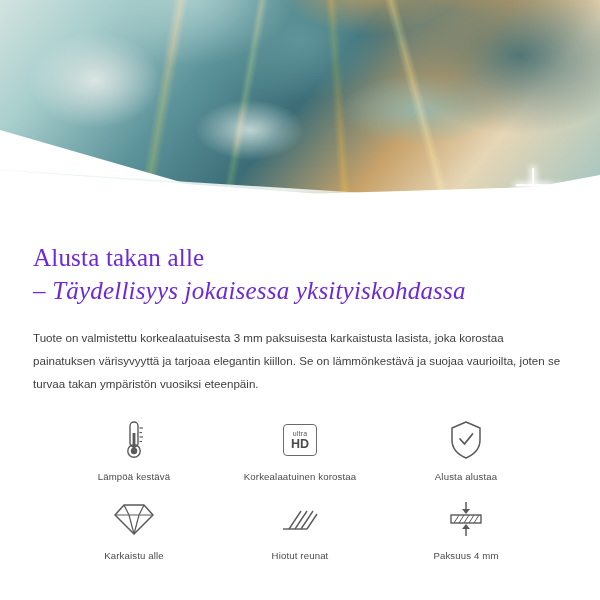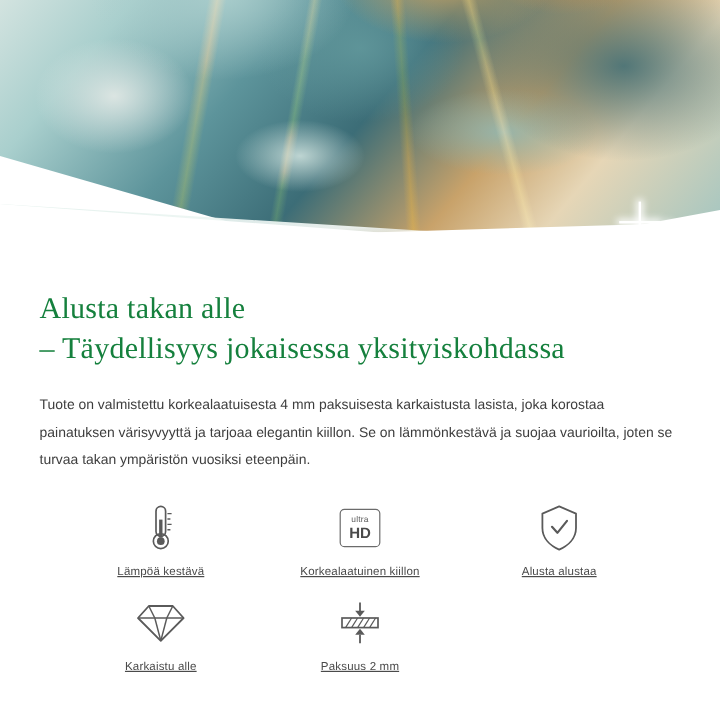--- a/index.html
+++ b/index.html
@@ -94,24 +94,24 @@
   .sparkle.s2::after { height: 22px; }
 
   
   .content { padding: 0 33px; }
   .headline {
     margin: 16px 0 0 0;
     font-family: "Liberation Serif", serif;
     font-size: 25px;
     font-weight: 400;
     line-height: 1.33;
-    color: #15803d;
+    color: #6d28d9;
     letter-spacing: 0.2px;
   }
-  .headline .line2 { display: block; }
+  .headline .line2 { display: block; font-style: italic; }
   .body-copy {
     margin: 18px 0 0 0;
     font-size: 11.6px;
     line-height: 2.0;
     color: #3d3d3d;
     max-width: 545px;
   }
 
   
   .features {
@@ -133,21 +133,20 @@
     align-items: center;
     justify-content: center;
     color: #5a5a5a;
   }
   .feature-label {
     margin-top: 8px;
     font-size: 9.6px;
     color: #4a4a4a;
     text-align: center;
     letter-spacing: 0.15px;
-    text-decoration: underline;
   }
   .hd-badge {
     width: 34px; height: 32px;
     border: 1.4px solid #6b6b6b;
     border-radius: 4px;
     display: flex;
     flex-direction: column;
     align-items: center;
     justify-content: center;
     line-height: 1;
@@ -170,21 +169,21 @@
     <div class="sparkle s1"></div>
     <div class="sparkle s2"></div>
   </div>
 
   <div class="content">
     <h1 class="headline">
       <span>Alusta takan alle</span>
       <span class="line2">– Täydellisyys jokaisessa yksityiskohdassa</span>
     </h1>
 
-    <p class="body-copy">Tuote on valmistettu korkealaatuisesta 4 mm paksuisesta karkaistusta lasista, joka korostaa painatuksen värisyvyyttä ja tarjoaa elegantin kiillon. Se on lämmönkestävä ja suojaa vaurioilta, joten se turvaa takan ympäristön vuosiksi eteenpäin.</p>
+    <p class="body-copy">Tuote on valmistettu korkealaatuisesta 3 mm paksuisesta karkaistusta lasista, joka korostaa painatuksen värisyvyyttä ja tarjoaa elegantin kiillon. Se on lämmönkestävä ja suojaa vaurioilta, joten se turvaa takan ympäristön vuosiksi eteenpäin.</p>
 
     <div class="features">
 
       <div class="feature">
         <div class="feature-icon">
           <svg width="30" height="42" viewBox="0 0 30 42">
             <rect x="11" y="3" width="8" height="25" rx="4" fill="none" stroke="#5a5a5a" stroke-width="1.4"></rect>
             <circle cx="15" cy="32" r="6.2" fill="none" stroke="#5a5a5a" stroke-width="1.4"></circle>
             <circle cx="15" cy="32" r="3.2" fill="#5a5a5a"></circle>
             <rect x="13.6" y="14" width="2.8" height="15" fill="#5a5a5a"></rect>
@@ -197,21 +196,21 @@
         <div class="feature-label">Lämpöä kestävä</div>
       </div>
 
       <div class="feature">
         <div class="feature-icon">
           <div class="hd-badge">
             <span class="t1">ultra</span>
             <span class="t2">HD</span>
           </div>
         </div>
-        <div class="feature-label">Korkealaatuinen kiillon</div>
+        <div class="feature-label">Korkealaatuinen korostaa</div>
       </div>
 
       <div class="feature">
         <div class="feature-icon">
           <svg width="38" height="42" viewBox="0 0 38 42">
             <path d="M19 3 L33 9 V21 C33 30 26 36 19 39 C12 36 5 30 5 21 V9 Z" fill="none" stroke="#5a5a5a" stroke-width="1.5" stroke-linejoin="round"></path>
             <polyline points="13,20 17.5,25 25.5,15" fill="none" stroke="#5a5a5a" stroke-width="1.8" stroke-linecap="round" stroke-linejoin="round"></polyline>
           </svg>
         </div>
         <div class="feature-label">Alusta alustaa</div>
@@ -224,34 +223,46 @@
             <line x1="2" y1="15" x2="40" y2="15" stroke="#5a5a5a" stroke-width="1.2"></line>
             <line x1="11" y1="5" x2="16" y2="15" stroke="#5a5a5a" stroke-width="1.2"></line>
             <line x1="31" y1="5" x2="26" y2="15" stroke="#5a5a5a" stroke-width="1.2"></line>
             <line x1="16" y1="15" x2="21" y2="34" stroke="#5a5a5a" stroke-width="1.2"></line>
             <line x1="26" y1="15" x2="21" y2="34" stroke="#5a5a5a" stroke-width="1.2"></line>
           </svg>
         </div>
         <div class="feature-label">Karkaistu alle</div>
       </div>
 
+      <div class="feature">
+        <div class="feature-icon">
+          <svg width="40" height="34" viewBox="0 0 40 34">
+            <line x1="3" y1="27" x2="27" y2="27" stroke="#5a5a5a" stroke-width="1.4"></line>
+            <line x1="9" y1="27" x2="21" y2="9" stroke="#5a5a5a" stroke-width="1.4"></line>
+            <line x1="15" y1="27" x2="27" y2="9" stroke="#5a5a5a" stroke-width="1.4"></line>
+            <line x1="21" y1="27" x2="33" y2="9" stroke="#5a5a5a" stroke-width="1.4"></line>
+            <line x1="27" y1="27" x2="37" y2="12" stroke="#5a5a5a" stroke-width="1.4"></line>
+          </svg>
+        </div>
+        <div class="feature-label">Hiotut reunat</div>
+      </div>
 
       <div class="feature">
         <div class="feature-icon">
           <svg width="42" height="40" viewBox="0 0 42 40">
             <line x1="21" y1="3" x2="21" y2="12" stroke="#5a5a5a" stroke-width="1.5"></line>
             <polygon points="21,15 17,10 25,10" fill="#5a5a5a"></polygon>
             <rect x="6" y="16" width="30" height="8" fill="none" stroke="#5a5a5a" stroke-width="1.4"></rect>
             <line x1="9" y1="24" x2="14" y2="16" stroke="#5a5a5a" stroke-width="1"></line>
             <line x1="14" y1="24" x2="19" y2="16" stroke="#5a5a5a" stroke-width="1"></line>
             <line x1="19" y1="24" x2="24" y2="16" stroke="#5a5a5a" stroke-width="1"></line>
             <line x1="24" y1="24" x2="29" y2="16" stroke="#5a5a5a" stroke-width="1"></line>
             <line x1="29" y1="24" x2="34" y2="16" stroke="#5a5a5a" stroke-width="1"></line>
             <polygon points="21,25 17,30 25,30" fill="#5a5a5a"></polygon>
             <line x1="21" y1="30" x2="21" y2="37" stroke="#5a5a5a" stroke-width="1.5"></line>
           </svg>
         </div>
-        <div class="feature-label">Paksuus 2 mm</div>
+        <div class="feature-label">Paksuus 4 mm</div>
       </div>
 
     </div>
   </div>
 </div>
 
 </body></html>

